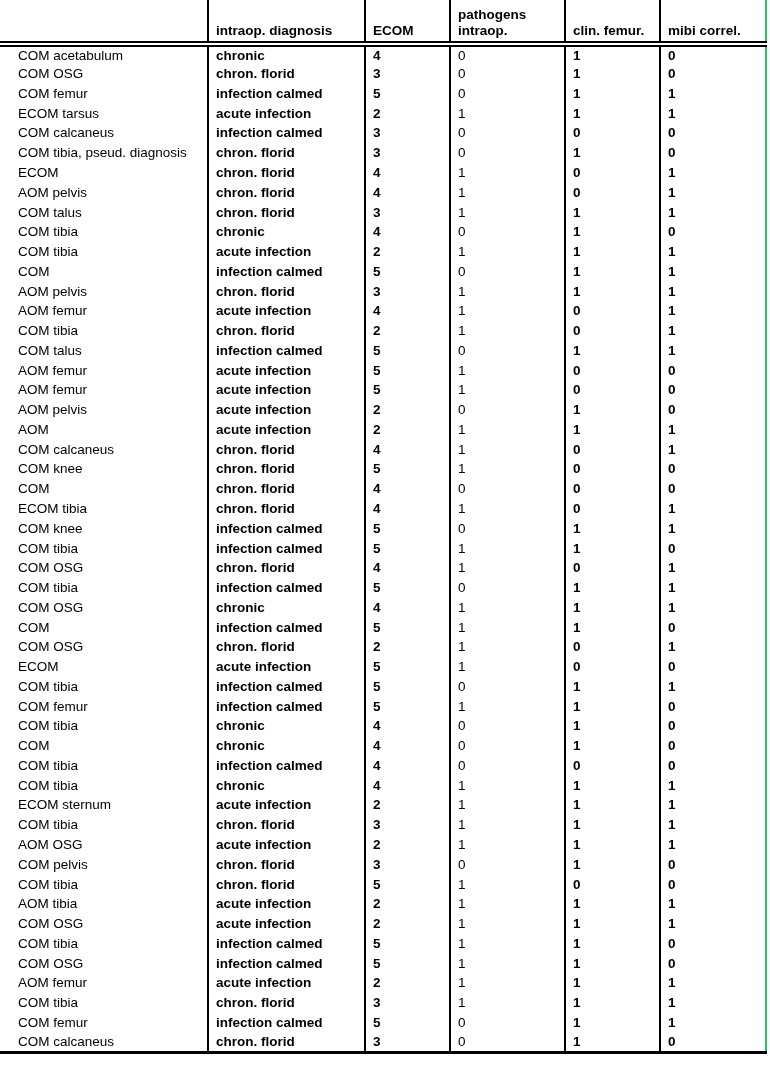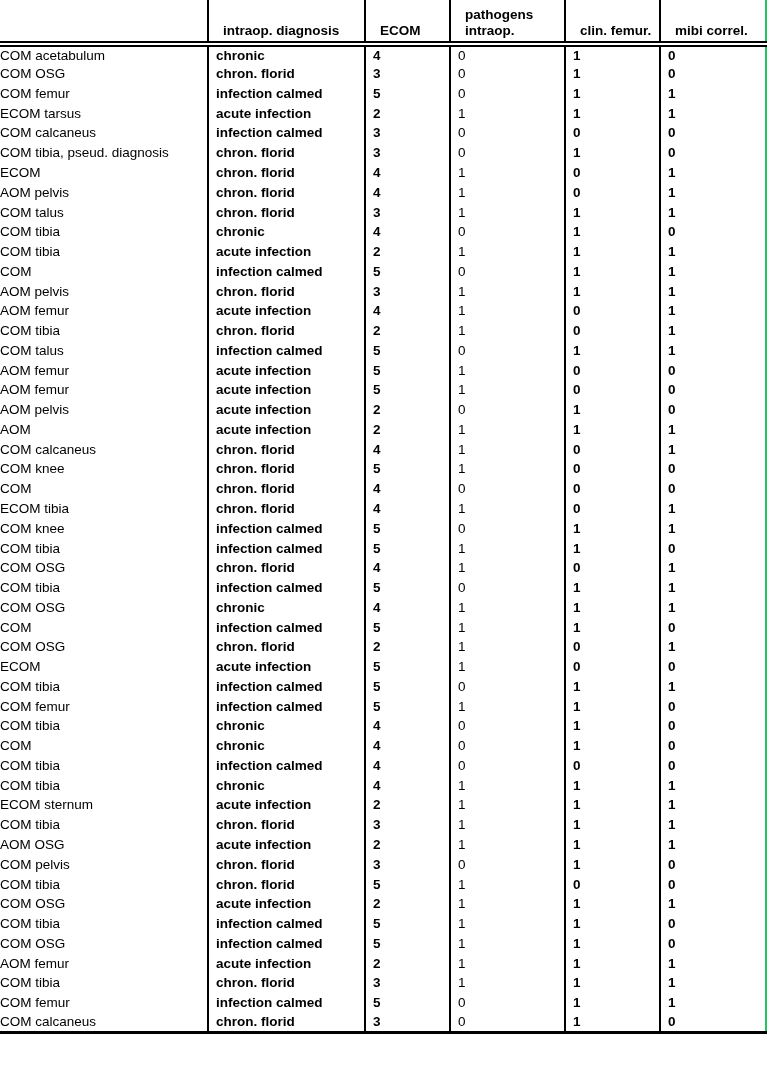--- a/index.html
+++ b/index.html
@@ -31,35 +31,35 @@
     font-size: 13.5px;
     overflow: hidden;
   }
   th:first-child, td:first-child { border-left: none; }
   th:last-child, td:last-child { border-right: 2px solid #22c55e; }
 
   thead tr { height: 44px; }
   thead th {
     vertical-align: bottom;
     font-weight: bold;
-    padding: 1px 4px 2px 14px;
+    padding: 1px 4px 2px 7px;
     line-height: 1.18;
     white-space: normal;
     border-bottom: 6px double #000000;
   }
   thead th:first-child { padding-left: 10px; }
 
   tbody tr { height: 19.77px; }
   tbody td {
     vertical-align: middle;
     white-space: nowrap;
     padding: 0 4px 0 7px;
     font-weight: bold;
   }
-  tbody td:first-child { padding-left: 0; font-weight: normal; }
+  tbody td:first-child { padding-left: 18px; font-weight: normal; }
   tbody td:nth-child(4) { font-weight: normal; }
 </style>
 </head>
 <body>
 
 <div class="page">
   <table class="data-table">
     <colgroup>
       <col class="c0">
         <col class="c1">
@@ -417,20 +417,28 @@
         </tr>
         <tr>
           <td>COM tibia</td>
           <td>chron. florid</td>
           <td>5</td>
           <td>1</td>
           <td>0</td>
           <td>0</td>
         </tr>
         <tr>
+          <td>AOM tibia</td>
+          <td>acute infection</td>
+          <td>2</td>
+          <td>1</td>
+          <td>1</td>
+          <td>1</td>
+        </tr>
+        <tr>
           <td>COM OSG</td>
           <td>acute infection</td>
           <td>2</td>
           <td>1</td>
           <td>1</td>
           <td>1</td>
         </tr>
         <tr>
           <td>COM tibia</td>
           <td>infection calmed</td>

